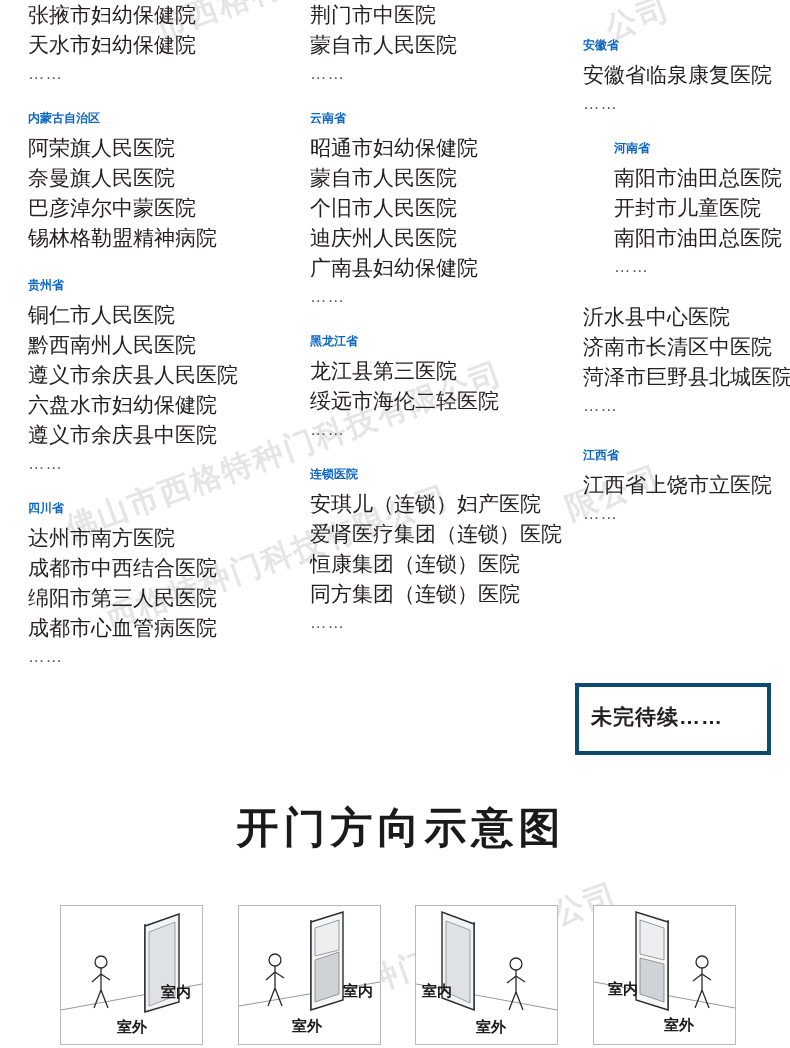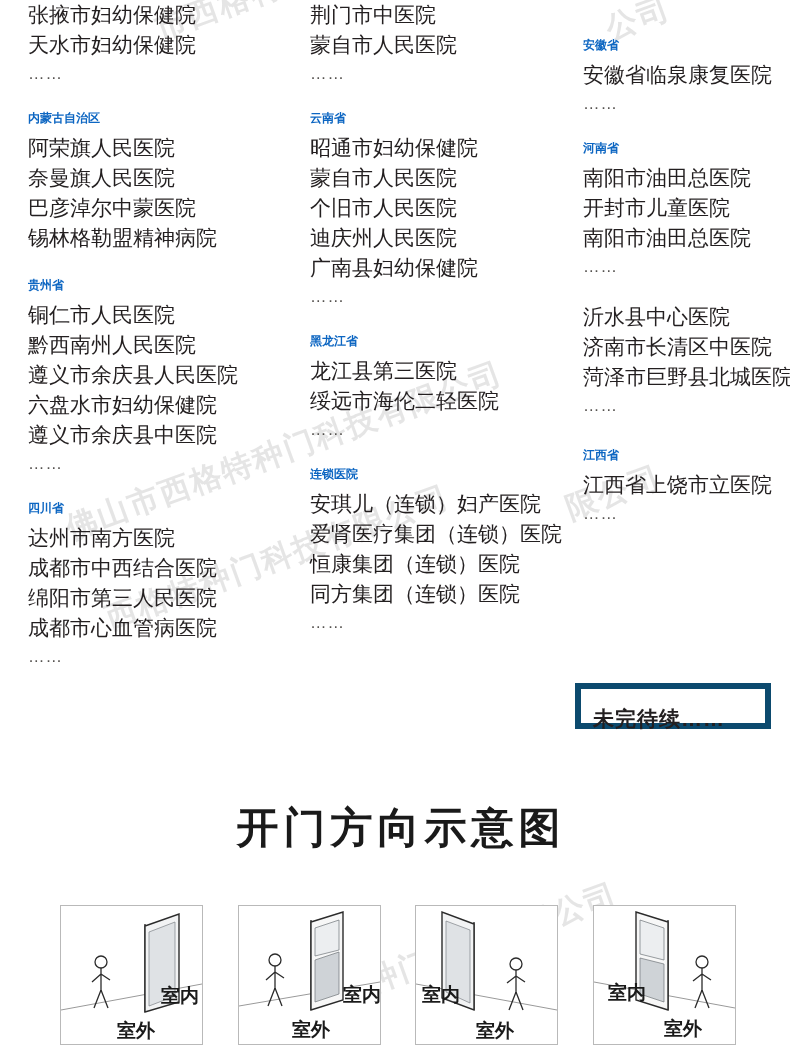--- a/index.html
+++ b/index.html
@@ -71,22 +71,22 @@
     color: #55524f;
     letter-spacing: 1px;
   }
 
   
   .tbc-box {
     position: absolute;
     left: 575px;
     top: 683px;
     width: 196px;
-    height: 46px;
-    border: 6px solid #0c4a6e;
+    height: 72px;
+    border: 4px solid #0c4a6e;
     box-sizing: border-box;
     z-index: 11;
     background: transparent;
   }
   .tbc-text {
     position: absolute;
     left: 12px;
     top: 16px;
     font-size: 21px;
     font-weight: bold;
@@ -129,21 +129,21 @@
     background: #ffffff;
     overflow: hidden;
   }
   .d1 { left: 60px; }
   .d2 { left: 238px; }
   .d3 { left: 415px; }
   .d4 { left: 593px; }
   .diagram svg { display: block; }
   .dlabel {
     position: absolute;
-    font-size: 19px;
+    font-size: 15px;
     font-weight: bold;
     color: #1a1a1a;
     white-space: nowrap;
   }
 </style>
 </head>
 <body>
 
 <div class="watermark-layer">
   <div class="wm" style="left:150px; top:10px;">市西格特种门科技有限公司</div>
@@ -218,21 +218,21 @@
       <div class="ellipsis">……</div>
     </div>
   </div>
 
   <div class="col col-3" style="top:30px;">
     <div class="group">
       <div class="group-title">安徽省</div>
       <div class="item">安徽省临泉康复医院</div>
       <div class="ellipsis">……</div>
     </div>
-    <div class="group" style="margin-bottom:23px;">
+    <div class="group" style="margin-bottom:23px;margin-left:31px;">
       <div class="group-title">河南省</div>
       <div class="item">南阳市油田总医院</div>
       <div class="item">开封市儿童医院</div>
       <div class="item">南阳市油田总医院</div>
       <div class="ellipsis">……</div>
     </div>
     <div class="group" style="margin-bottom:22px;">
       <div class="item">沂水县中心医院</div>
       <div class="item">济南市长清区中医院</div>
       <div class="item">菏泽市巨野县北城医院</div>

